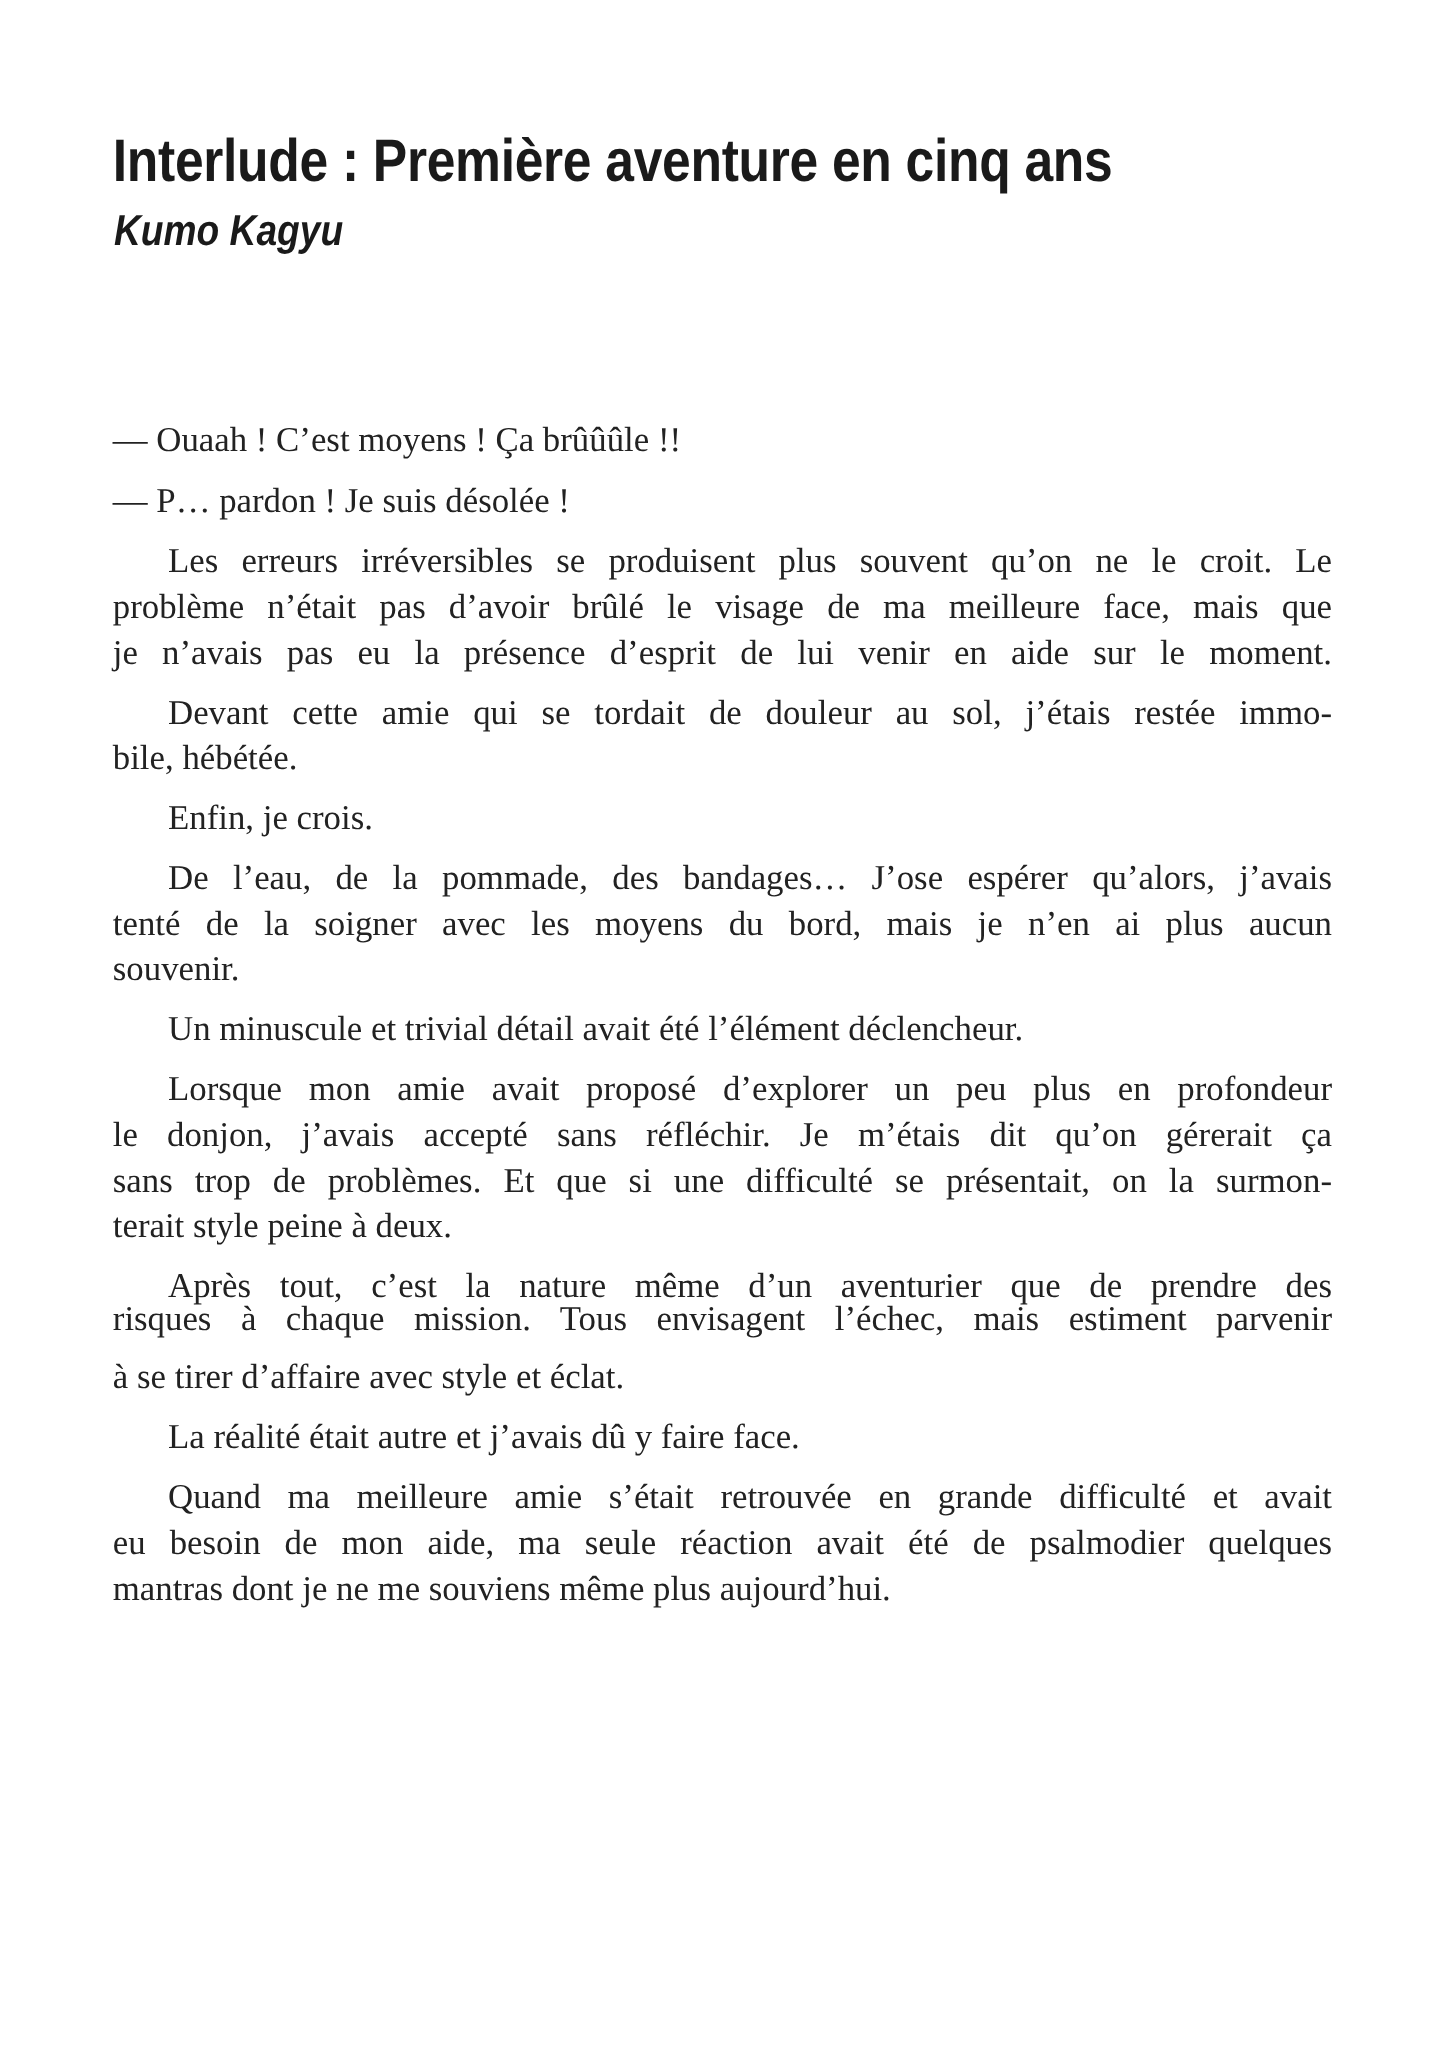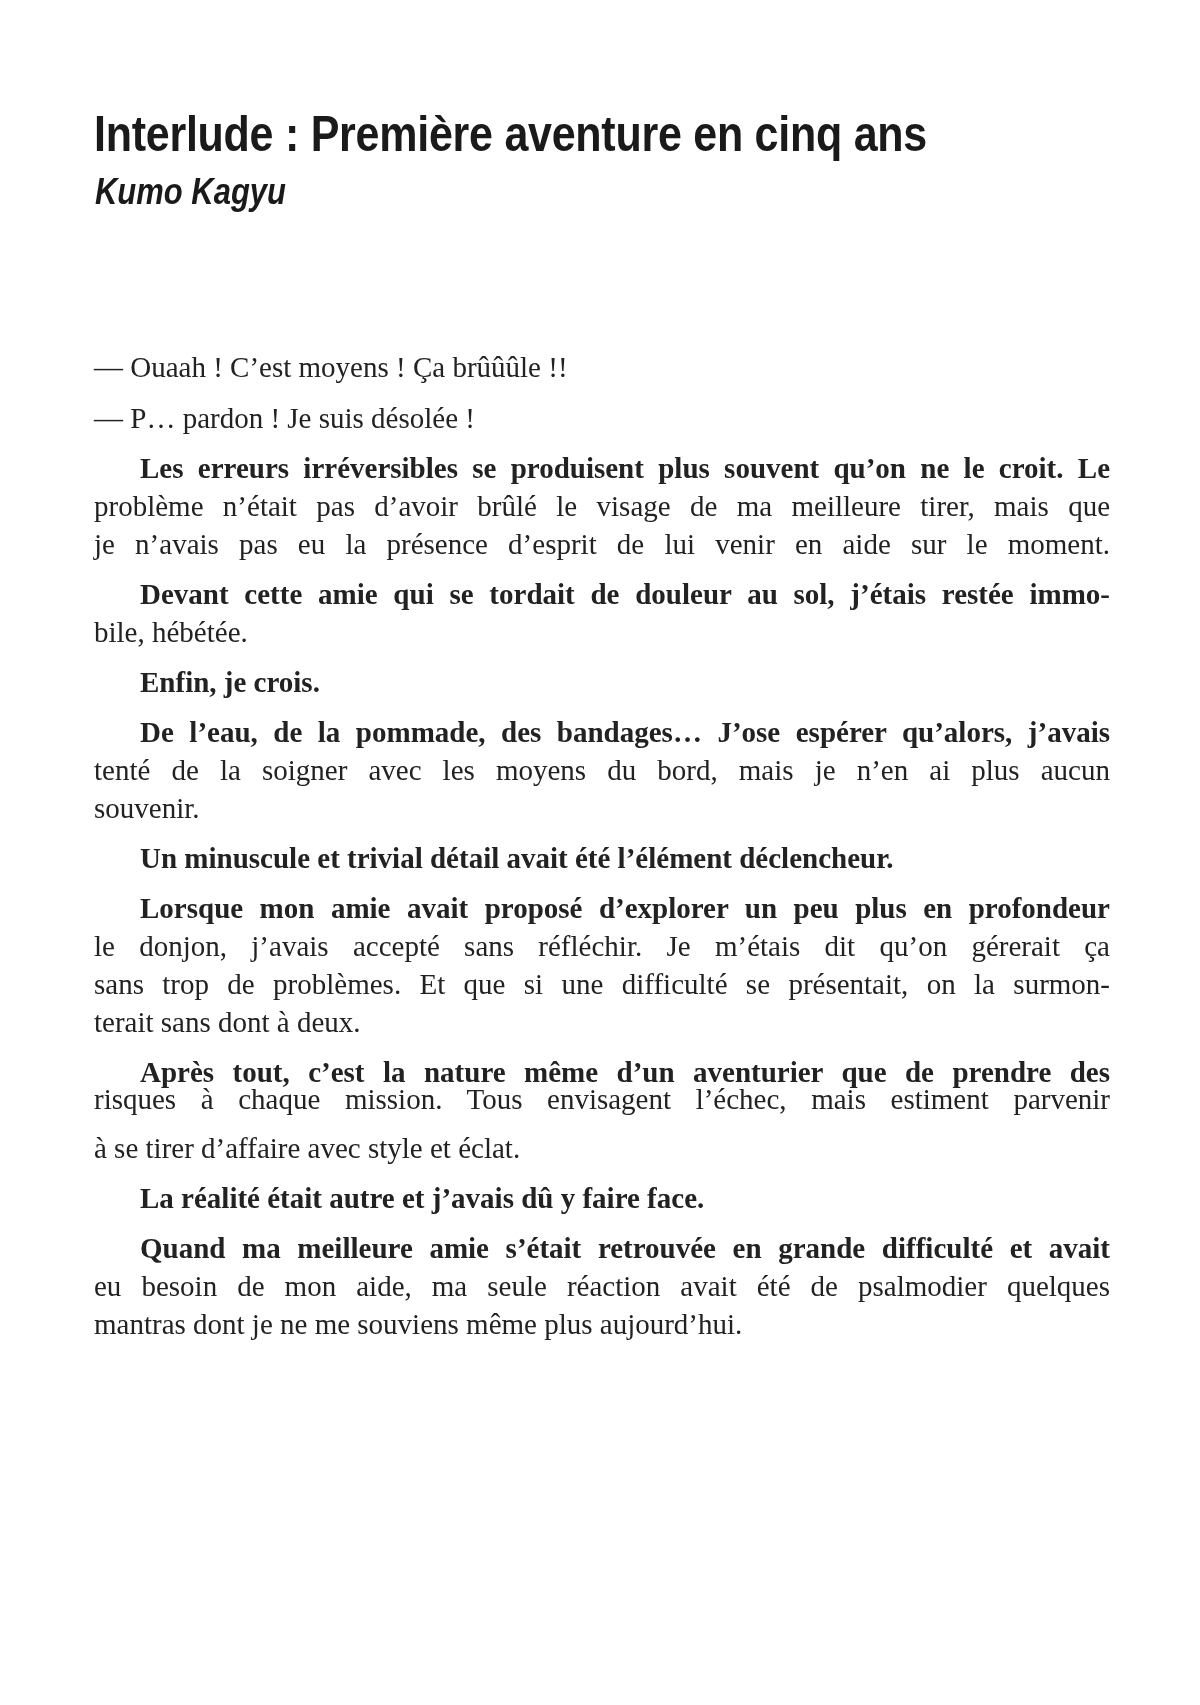--- a/index.html
+++ b/index.html
@@ -68,55 +68,54 @@
       line-height: 40px;
       white-space: nowrap;
     }
     .line.j {
       text-align: justify;
       text-align-last: justify;
     }
     .line.indent {
       padding-left: 46px;
       box-sizing: border-box;
-      font-weight: bold;
     }
   </style>
 </head>
 <body>
 
 <div class="page">
   <h1 class="title">Interlude : Première aventure en cinq ans</h1>
   <h2 class="author">Kumo Kagyu</h2>
 
   <div class="body-text">
 
     <div class="line" style="top:347px">— Ouaah ! C’est moyens ! Ça brûûûle !!</div>
 
     <div class="line" style="top:398px">— P… pardon ! Je suis désolée !</div>
 
     <div class="line j indent" style="top:448px">Les erreurs irréversibles se produisent plus souvent qu’on ne le croit. Le</div>
-    <div class="line j" style="top:486px">problème n’était pas d’avoir brûlé le visage de ma meilleure tirer, mais que</div>
+    <div class="line j" style="top:486px">problème n’était pas d’avoir brûlé le visage de ma meilleure face, mais que</div>
     <div class="line j" style="top:524px">je n’avais pas eu la présence d’esprit de lui venir en aide sur le moment.</div>
 
     <div class="line j indent" style="top:574px">Devant cette amie qui se tordait de douleur au sol, j’étais restée immo-</div>
     <div class="line" style="top:612px">bile, hébétée.</div>
 
     <div class="line indent" style="top:662px">Enfin, je crois.</div>
 
     <div class="line j indent" style="top:712px">De l’eau, de la pommade, des bandages… J’ose espérer qu’alors, j’avais</div>
     <div class="line j" style="top:750px">tenté de la soigner avec les moyens du bord, mais je n’en ai plus aucun</div>
     <div class="line" style="top:788px">souvenir.</div>
 
     <div class="line indent" style="top:838px">Un minuscule et trivial détail avait été l’élément déclencheur.</div>
 
     <div class="line j indent" style="top:888px">Lorsque mon amie avait proposé d’explorer un peu plus en profondeur</div>
     <div class="line j" style="top:926px">le donjon, j’avais accepté sans réfléchir. Je m’étais dit qu’on gérerait ça</div>
     <div class="line j" style="top:964px">sans trop de problèmes. Et que si une difficulté se présentait, on la surmon-</div>
-    <div class="line" style="top:1002px">terait sans dont à deux.</div>
+    <div class="line" style="top:1002px">terait style peine à deux.</div>
 
     <div class="line j indent" style="top:1052px">Après tout, c’est la nature même d’un aventurier que de prendre des</div>
     <div class="line j" style="top:1079px">risques à chaque mission. Tous envisagent l’échec, mais estiment parvenir</div>
     <div class="line" style="top:1128px">à se tirer d’affaire avec style et éclat.</div>
 
     <div class="line indent" style="top:1178px">La réalité était autre et j’avais dû y faire face.</div>
 
     <div class="line j indent" style="top:1228px">Quand ma meilleure amie s’était retrouvée en grande difficulté et avait</div>
     <div class="line j" style="top:1266px">eu besoin de mon aide, ma seule réaction avait été de psalmodier quelques</div>
     <div class="line" style="top:1304px">mantras dont je ne me souviens même plus aujourd’hui.</div>

